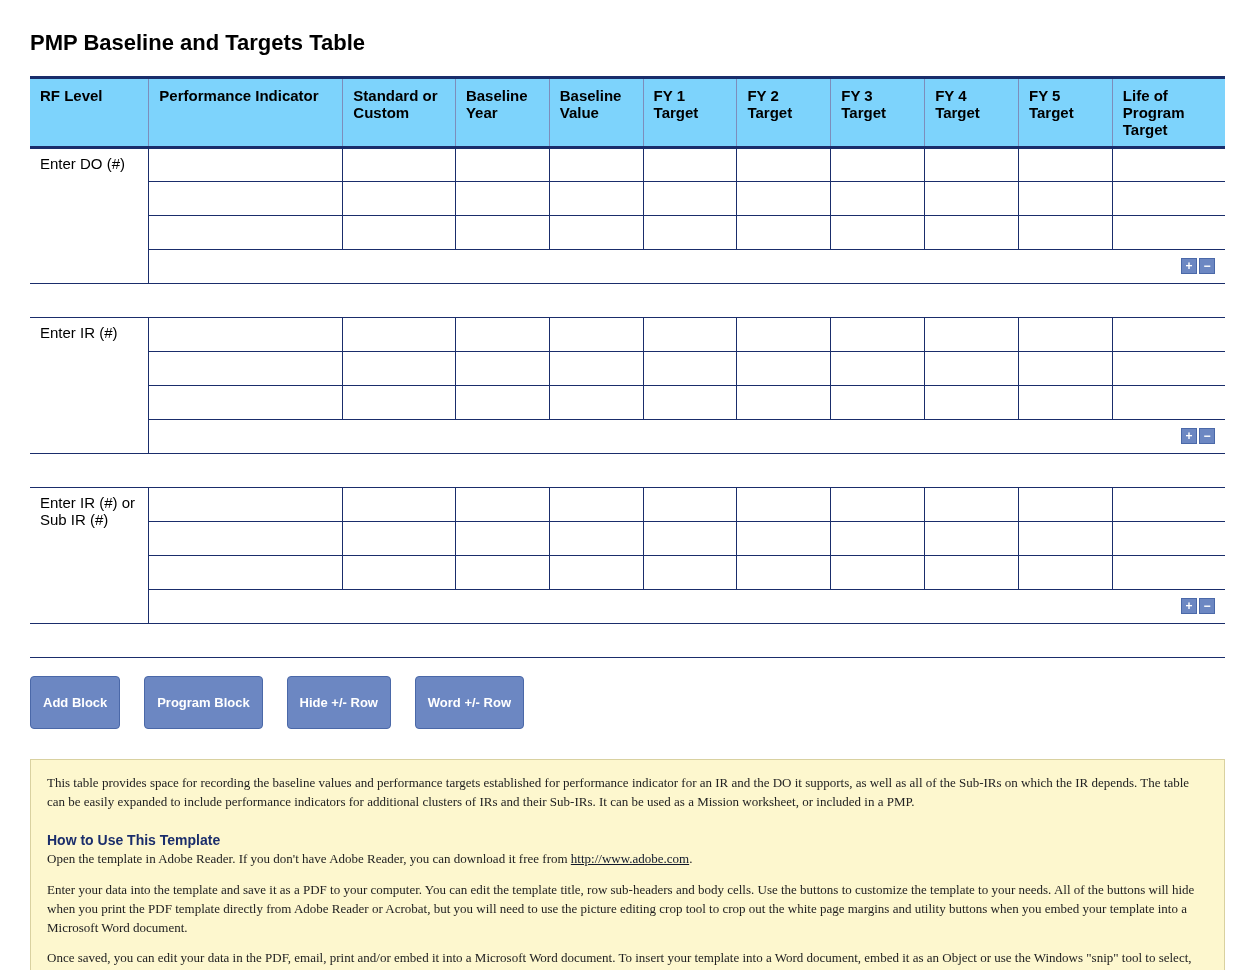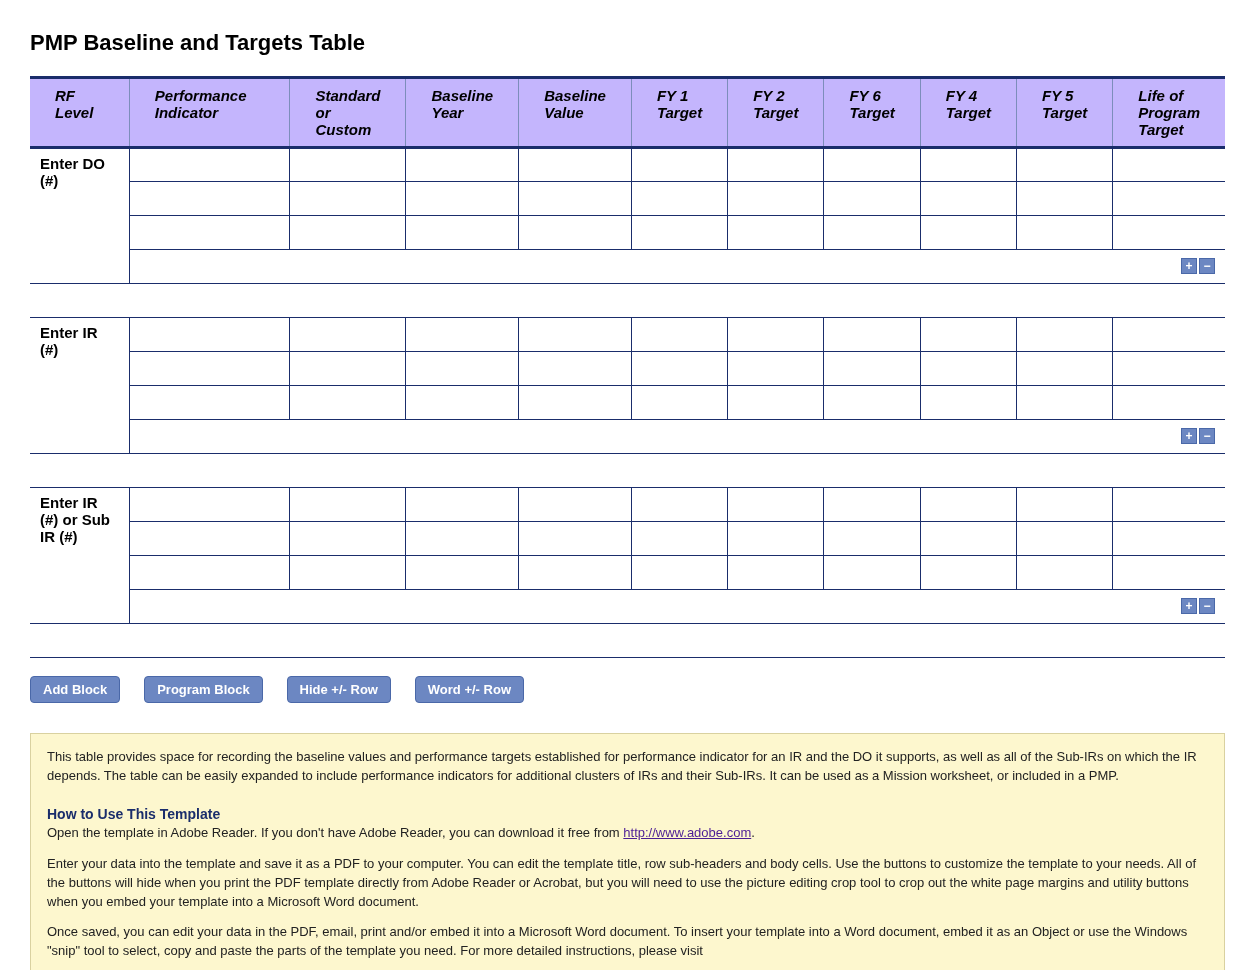--- a/index.html
+++ b/index.html
@@ -15,45 +15,44 @@
       font-weight: bold;
       margin-bottom: 20px;
       color: #000;
     }
     table.pmp {
       width: 100%;
       border-collapse: collapse;
       border-top: 3px solid #1a2d6b;
     }
     table.pmp thead th {
-      background: #c4b5fd;
+      background: #7dd3fc;
       text-align: left;
       vertical-align: top;
-      padding: 8px 25px;
+      padding: 8px 10px;
       font-size: 15px;
       font-weight: bold;
       color: #000;
       border-right: 1px solid #7d8dbb;
       border-bottom: 3px solid #1a2d6b;
-      font-style: italic;
     }
     table.pmp thead th:last-child { border-right: none; }
     table.pmp tbody td {
       padding: 6px 10px;
       height: 34px;
       vertical-align: top;
       border-right: 1px solid #1a2d6b;
       border-bottom: 1px solid #1a2d6b;
       background: #fff;
       font-size: 15px;
     }
     table.pmp tbody td:last-child { border-right: none; }
     td.section-label {
       background: #e6e6e6;
-      font-weight: bold;
+      font-weight: normal;
       font-size: 15px;
       vertical-align: top;
       border-right: 1px solid #1a2d6b;
     }
     tr.ctrl-row td {
       background: #fff;
       text-align: right;
       padding: 2px 4px;
       height: 20px;
     }
@@ -79,21 +78,21 @@
       vertical-align: middle;
       font-family: Arial, sans-serif;
     }
     .btn-row {
       margin-top: 18px;
     }
     .btn {
       display: inline-block;
       background: #6c87c2;
       color: #fff;
-      padding: 5px 12px;
+      padding: 18px 12px;
       border: 1px solid #4a68a8;
       border-radius: 4px;
       font-size: 13px;
       font-weight: bold;
       margin-right: 20px;
       cursor: pointer;
     }
     .instructions {
       margin-top: 30px;
       background: #fdf7ce;
@@ -109,27 +108,27 @@
       color: #1a2d6b;
     }
     .instr-header .sep {
       color: #999;
       margin: 0 6px;
       font-weight: normal;
     }
     .instr-header .sub {
       color: #1a2d6b;
     }
-    .instructions p { margin-bottom: 12px; }
+    .instructions p { margin-bottom: 12px; font-family: Liberation Serif, serif; }
     .instructions h4 {
       margin-top: 18px;
       color: #1a2d6b;
       font-size: 14px;
     }
-    .instructions a { color: #4c1d95; }
+    .instructions a { color: #0f172a; }
     .col-rf { width: 9.5%; }
     .col-pi { width: 15.5%; }
     .col-sc { width: 9%; }
     .col-by { width: 7.5%; }
     .col-bv { width: 7.5%; }
     .col-fy { width: 7.5%; }
     .col-lp { width: 9%; }
   </style>
 </head>
 <body>
@@ -152,21 +151,21 @@
   </colgroup>
   <thead>
     <tr>
       <th>RF Level</th>
       <th>Performance Indicator</th>
       <th>Standard or Custom</th>
       <th>Baseline Year</th>
       <th>Baseline Value</th>
       <th>FY 1 Target</th>
       <th>FY 2 Target</th>
-      <th>FY 6 Target</th>
+      <th>FY 3 Target</th>
       <th>FY 4 Target</th>
       <th>FY 5 Target</th>
       <th>Life of Program Target</th>
     </tr>
   </thead>
   <tbody>
 
     <tr>
       <td class="section-label" rowspan="4">Enter DO (#)</td>
       <td></td>

